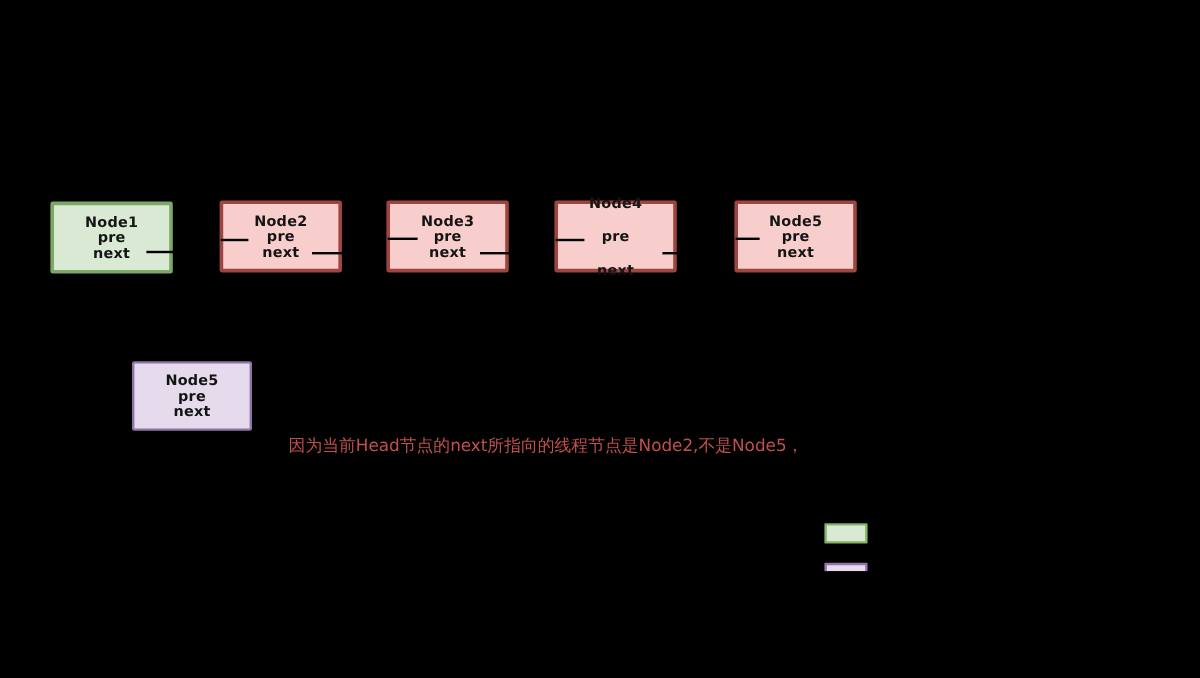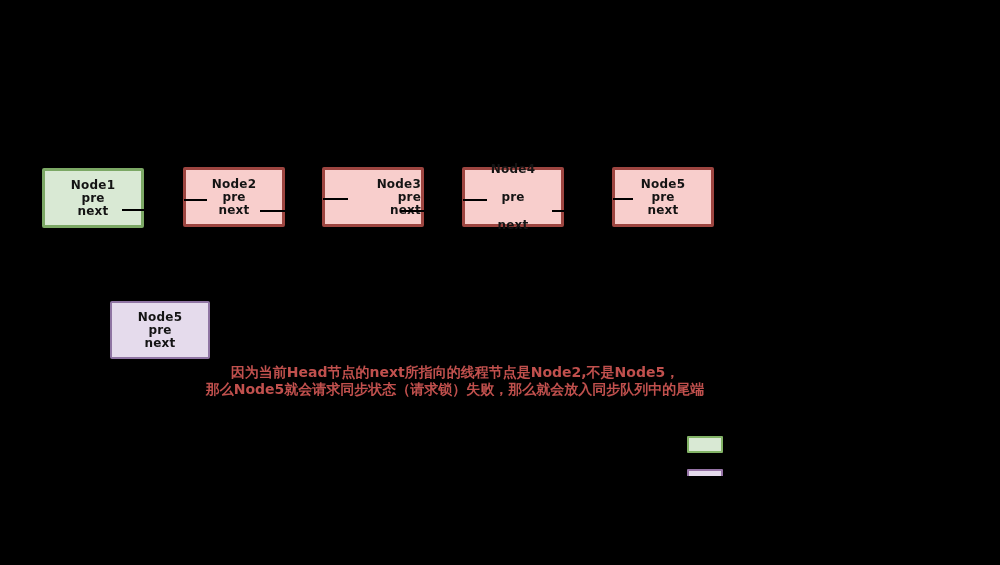--- a/index.html
+++ b/index.html
@@ -11,36 +11,36 @@
     position:absolute;width:96px;height:54px;border:3px solid #555;border-radius:2px;
     display:flex;flex-direction:column;align-items:center;justify-content:center;
     z-index:1;
   }
   .node .nl{
     font-size:12px;font-weight:bold;color:#141414;line-height:13px;text-align:center;
     letter-spacing:0.2px;
   }
   .node1{left:42px;top:168px;}
   .node2{left:183px;top:167px;}
-  .node3{left:322px;top:167px;align-items:flex-end;}
+  .node3{left:322px;top:167px;}
   .node4{left:462px;top:167px;}
   .node5{left:612px;top:167px;}
   .node5b{left:110px;top:301px;border-width:2px;}
   .stub{position:absolute;height:2px;background:#000;z-index:3;}
   .stub.s1{left:122px;top:209px;width:23px;}
   .stub.s2{left:184px;top:199px;width:23px;}
   .stub.s3{left:260px;top:210px;width:26px;}
   .stub.s4{left:323px;top:198px;width:25px;}
   .stub.s5{left:400px;top:210px;width:26px;}
   .stub.s6{left:463px;top:199px;width:24px;}
   .stub.s7{left:552px;top:210px;width:14px;}
   .stub.s8{left:613px;top:198px;width:20px;}
   .annotation{
     position:absolute;left:150px;top:364px;width:610px;text-align:center;
-    font-size:14px;line-height:17px;font-weight:700;z-index:2;
+    font-size:14px;line-height:17px;font-weight:400;z-index:2;
   }
   .legend{position:absolute;left:687px;top:436px;width:40px;z-index:1;}
   .swatch{width:36px;height:17px;border:2px solid #555;border-radius:1px;box-sizing:border-box;}
   .swatch + .swatch{margin-top:16px;}
   .swatch.sw2{margin-top:16px;}
   .swatch.sw3{margin-top:17px;}
 </style>
 </head>
 <body>
 
@@ -86,21 +86,20 @@
   <div class="stub s2"></div>
   <div class="stub s3"></div>
   <div class="stub s4"></div>
   <div class="stub s5"></div>
   <div class="stub s6"></div>
   <div class="stub s7"></div>
   <div class="stub s8"></div>
 
   <div class="annotation" style="color: rgb(192, 80, 77);">
     <div>因为当前Head节点的next所指向的线程节点是Node2,不是Node5，</div>
-    <div>那么Node5就会请求同步状态（请求锁）失败，那么就会放入同步队列中的尾端</div>
   </div>
 
   <div class="legend">
     <div class="swatch sw1" style="background: rgb(217, 233, 212); border-color: rgb(130, 179, 102);"></div>
     <div class="swatch sw2" style="background: rgb(229, 219, 236); border-color: rgb(150, 115, 166);"></div>
     <div class="swatch sw3" style="background: rgb(248, 206, 204); border-color: rgb(184, 84, 80);"></div>
   </div>
 
 </div>
 

